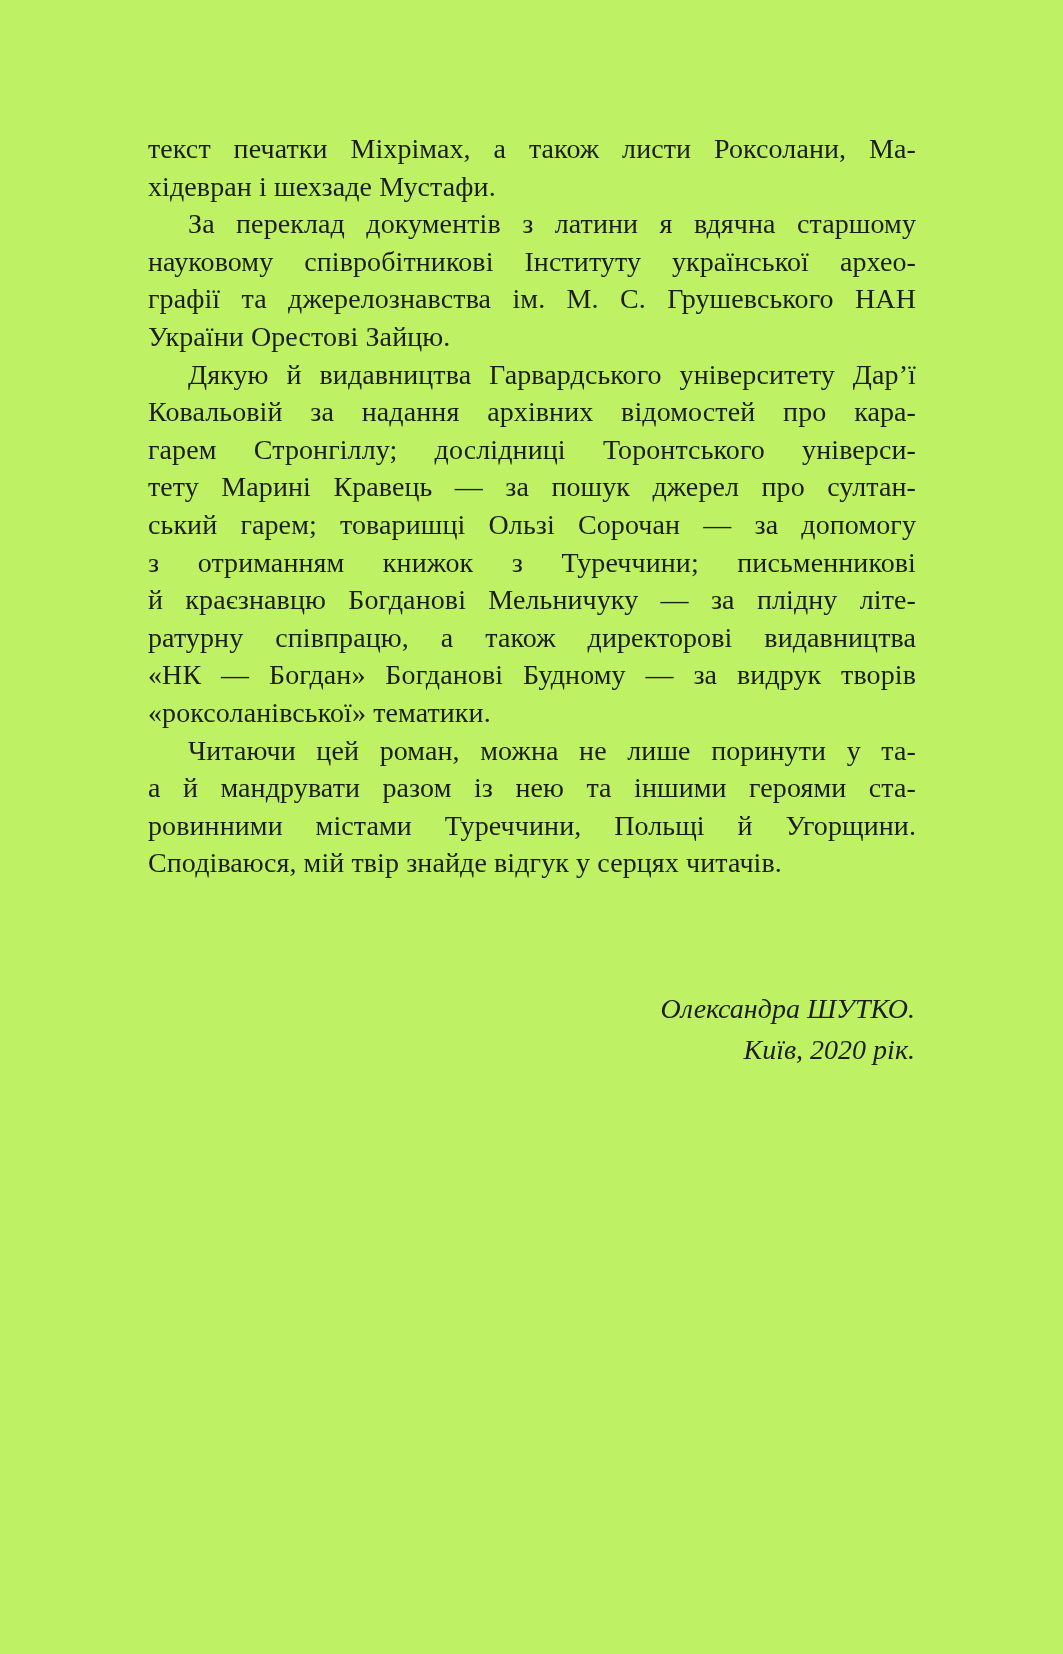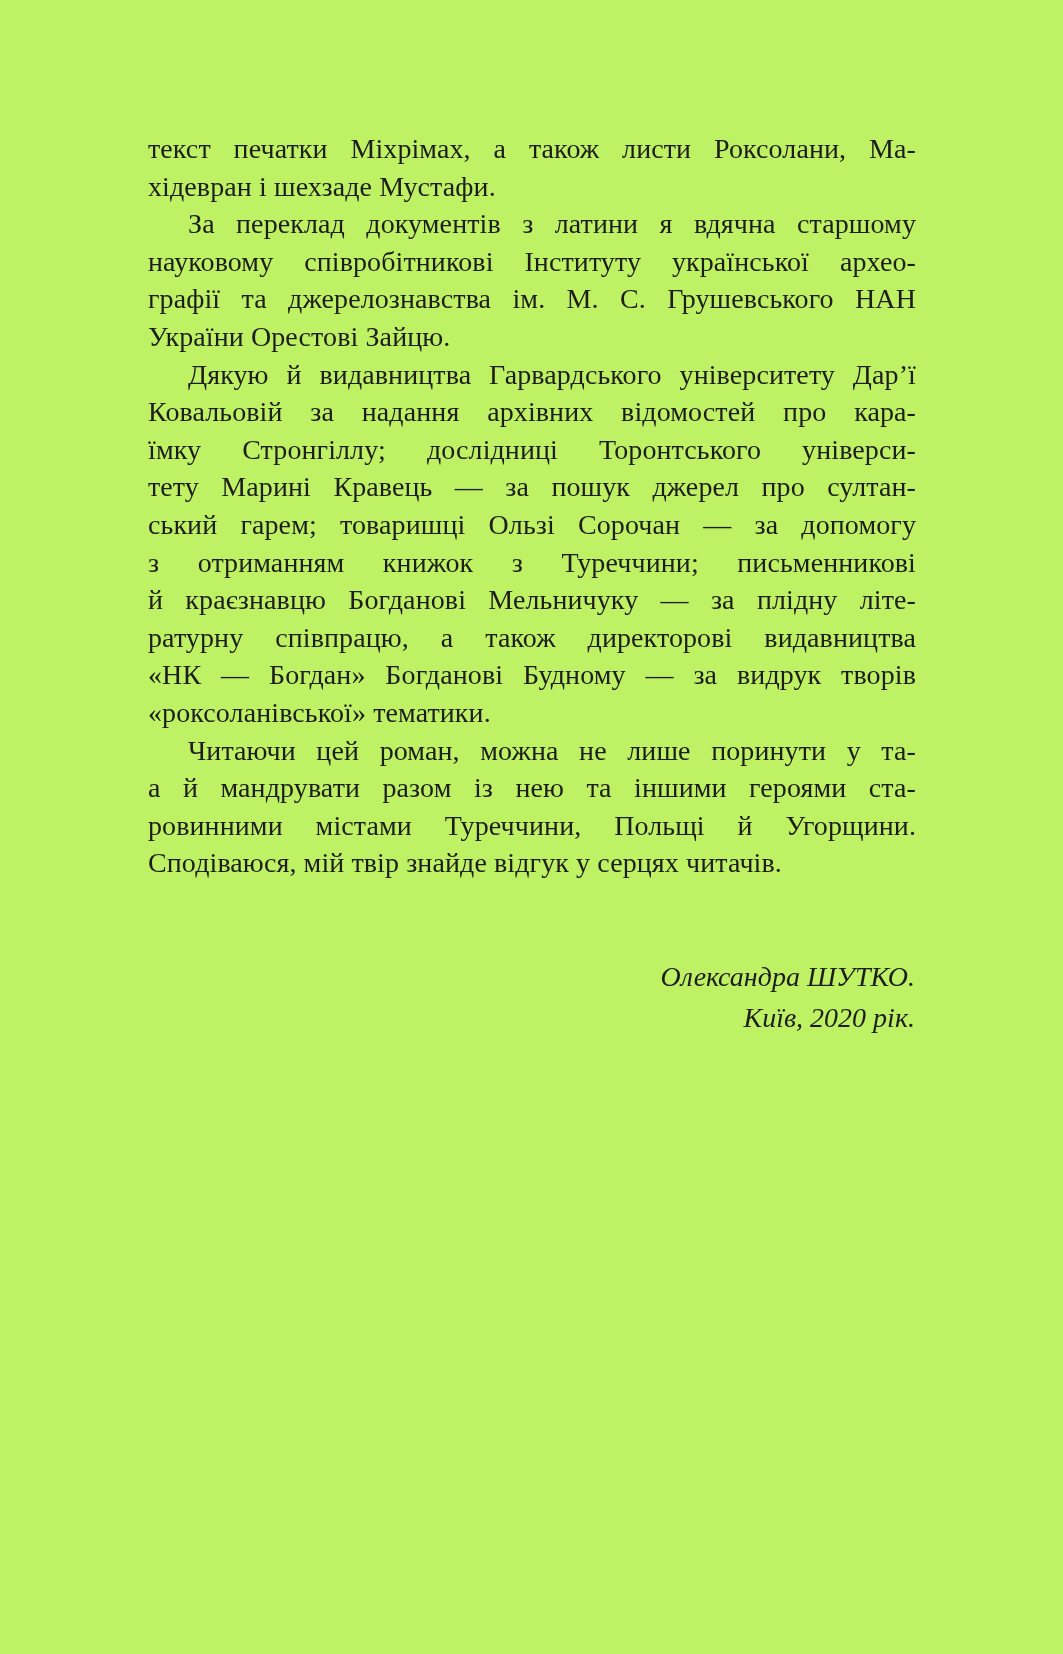--- a/index.html
+++ b/index.html
@@ -34,42 +34,42 @@
   .line.last {
     text-align: left;
     text-align-last: left;
   }
   .line.indent {
     text-indent: 40px;
   }
   .signature {
     position: absolute;
     right: 148px;
-    top: 956px;
+    top: 988px;
     text-align: right;
     font-style: italic;
     font-size: 28px;
     line-height: 41px;
   }
 </style>
 </head>
 <body>
 
 <div class="page">
 
   <div class="text-block">
       <div class="line">текст печатки Міхрімах, а також листи Роксолани, Ма-</div>
       <div class="line last">хідевран і шехзаде Мустафи.</div>
       <div class="line indent">За переклад документів з латини я вдячна старшому</div>
       <div class="line">науковому співробітникові Інституту української архео-</div>
       <div class="line">графії та джерелознавства ім. М. С. Грушевського НАН</div>
       <div class="line last">України Орестові Зайцю.</div>
       <div class="line indent">Дякую й видавництва Гарвардського університету Дар’ї</div>
       <div class="line">Ковальовій за надання архівних відомостей про кара-</div>
-      <div class="line">їмку Стронгіллу; дослідниці Торонтського універси-</div>
+      <div class="line">гарем Стронгіллу; дослідниці Торонтського універси-</div>
       <div class="line">тету Марині Кравець — за пошук джерел про султан-</div>
       <div class="line">ський гарем; товаришці Ользі Сорочан — за допомогу</div>
       <div class="line">з отриманням книжок з Туреччини; письменникові</div>
       <div class="line">й краєзнавцю Богданові Мельничуку — за плідну літе-</div>
       <div class="line">ратурну співпрацю, а також директорові видавництва</div>
       <div class="line">«НК — Богдан» Богданові Будному — за видрук творів</div>
       <div class="line last">«роксоланівської» тематики.</div>
       <div class="line indent">Читаючи цей роман, можна не лише поринути у та-</div>
       <div class="line">а й мандрувати разом із нею та іншими героями ста-</div>
       <div class="line">ровинними містами Туреччини, Польщі й Угорщини.</div>

